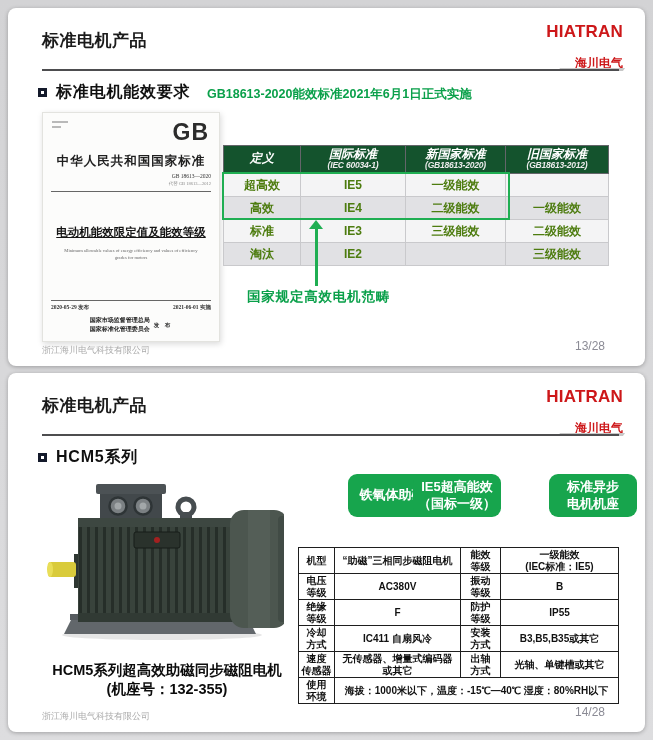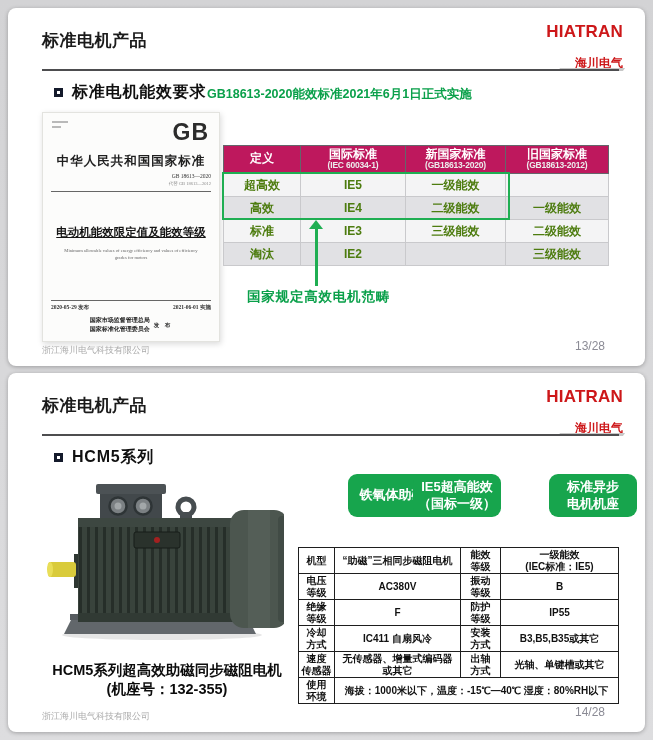--- a/index.html
+++ b/index.html
@@ -10,21 +10,21 @@
   #slide1 { top:8px;  height:358px; }
   #slide2 { top:373px; height:359px; }
 
   .slide-title { position:absolute; left:34px; top:21px; font-size:17px; font-weight:bold; color:#1b1b1b; letter-spacing:0.5px; }
   .rule { position:absolute; left:34px; right:26px; top:61px; border-top:2px solid #4d4d4f; }
   .logo { position:absolute; right:22px; top:15px; text-align:right; line-height:1.05; }
   .logo-en { font-size:17px; font-weight:bold; color:#cd1719; letter-spacing:0.2px; }
   .logo-cn { position:relative; display:inline-block; font-size:12px; font-weight:bold; color:#cd1719; margin-top:16px; }
   .logo-cn::after { content:""; position:absolute; left:-16px; right:-1px; bottom:-2px; height:3px; background:#c7c7c7; transform:skewX(-35deg); }
 
-  .section { position:absolute; left:46px; top:74px; display:flex; align-items:center; }
+  .section { position:absolute; left:30px; top:74px; display:flex; align-items:center; }
   .sq { width:9px; height:9px; border:3px solid #141a2b; margin-right:9px; flex:none; }
   .section-label { font-size:16px; font-weight:bold; color:#101010; letter-spacing:0.8px; }
 
   .green-note { position:absolute; left:199px; top:78px; font-size:12.5px; font-weight:bold; color:#0aa04a; }
 
   
   .cert { position:absolute; left:34px; top:104px; width:178px; height:230px; background:#fcfcfb; border:1px solid #e3e3df; box-shadow:1px 2px 6px rgba(0,0,0,.15); font-family:"Liberation Serif",serif; }
   .blur-line { position:absolute; background:#b9b9b9; height:2px; }
   .cert-gb { position:absolute; top:6px; right:10px; font-size:23px; font-weight:bold; color:#2c2c2c; letter-spacing:1px; font-family:Liberation Sans, sans-serif; }
   .cert-head { position:absolute; top:40px; left:0; right:0; text-align:center; font-size:12.5px; font-weight:bold; color:#1f1f1f; letter-spacing:1px; white-space:nowrap; }
@@ -34,21 +34,21 @@
   .cert-title { position:absolute; top:112px; left:0; right:0; text-align:center; font-size:11.5px; font-weight:bold; color:#151515;text-decoration:underline; }
   .cert-sub { position:absolute; top:134px; left:8px; right:8px; text-align:center; font-size:4.6px; color:#666; line-height:1.6; white-space:pre-line; }
   .cert-rule2 { position:absolute; bottom:40px; left:8px; right:8px; border-top:1px solid #666; }
   .cert-dates { position:absolute; bottom:30px; left:8px; right:8px; display:flex; justify-content:space-between; font-size:5.5px; color:#2e2e2e; font-weight:bold; }
   .cert-issuer { position:absolute; bottom:7px; left:0; right:0; display:flex; justify-content:center; align-items:center; gap:4px; }
   .cert-issuer .names { font-size:6px; font-weight:bold; color:#222; line-height:1.5; text-align:center; white-space:pre-line; }
   .cert-issuer .fabu { font-size:5.5px; font-weight:bold; color:#222; letter-spacing:2px; }
 
   
   #etable { position:absolute; left:215px; top:137px; width:385px; border-collapse:collapse; table-layout:fixed; }
-  #etable th { background:#be185d; color:#fff; font-size:12px; font-weight:bold; height:28px; line-height:1.1; padding:1px 0 2px; border:1px solid #64656a; }
+  #etable th { background:#14532d; color:#fff; font-size:12px; font-weight:bold; height:28px; line-height:1.1; padding:1px 0 2px; border:1px solid #64656a;font-style:italic; }
   #etable th small { display:block; font-size:8.5px; font-weight:bold; color:#ececec; letter-spacing:-0.2px; }
   #etable td { height:23px; text-align:center; vertical-align:middle; font-size:12px; font-weight:bold; color:#4d7c0f; border:1px solid #c9c9cc; }
   #etable tr.odd  td { background:#f4f4f5; }
   #etable tr.even td { background:#e1e1e4; }
 
   .hl-box { position:absolute; left:214px; top:164px; width:288px; height:48px; border:2.5px solid #1fae52; pointer-events:none; }
   .hl-arrow-line { position:absolute; left:307px; top:216px; width:2.5px; height:62px; background:#1fae52; }
   .hl-arrow-head { position:absolute; left:301px; top:212px; width:0; height:0; border-left:7px solid transparent; border-right:7px solid transparent; border-bottom:9px solid #1fae52; }
   .annotation { position:absolute; left:239px; top:280px; font-size:13.5px; font-weight:bold; color:#0aa04a; letter-spacing:0.8px; }
 

